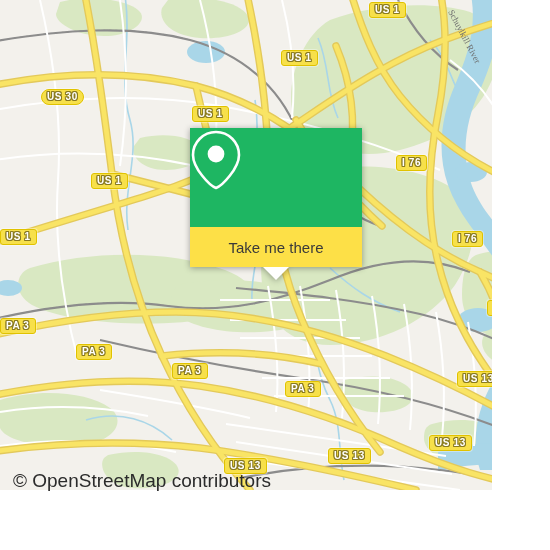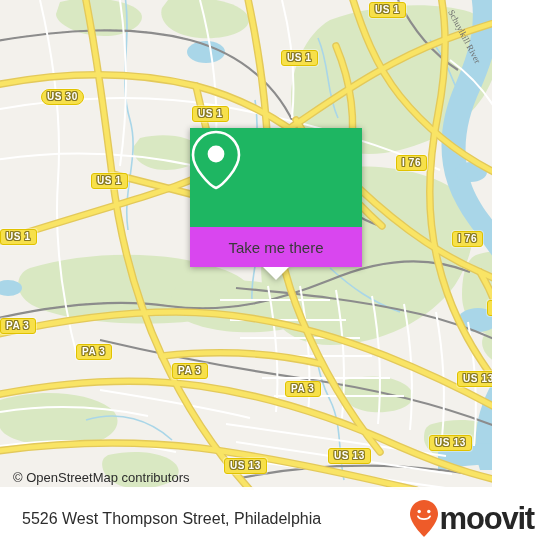--- a/index.html
+++ b/index.html
@@ -49,37 +49,37 @@
   
   .callout{
     position:absolute;left:190px;top:128px;width:172px;
     filter:drop-shadow(0 1px 3px rgba(0,0,0,.35));
   }
   .callout-head{
     background:#1eb662;height:99px;width:100%;
     display:flex;align-items:center;justify-content:center;
   }
   .callout-foot{
-    background:#d946ef;height:40px;width:100%;
+    background:#fde047;height:40px;width:100%;
     display:flex;align-items:center;justify-content:center;
     color:#3a3a3a;font-size:15px;
   }
   .callout-tip{
     position:absolute;left:50%;top:100%;
     transform:translateX(-50%);
     width:0;height:0;
     border-left:13px solid transparent;
     border-right:13px solid transparent;
     border-top:13px solid #ffffff;
   }
 
   
   .attribution{
     position:absolute;left:13px;top:470px;
-    font-size:13px;color:#2b2b2b;white-space:nowrap;
+    font-size:19px;color:#2b2b2b;white-space:nowrap;
     z-index:6;
   }
 
   
   .footer{
     position:absolute;left:0;top:487px;width:550px;height:63px;
     background:rgba(255,255,255,.94);
     display:flex;align-items:center;
     z-index:5;
   }
@@ -275,26 +275,14 @@
       </div>
       <div class="callout-foot">
         <span>Take me there</span>
       </div>
       <div class="callout-tip"></div>
     </div>
   </div>
 
   <div class="attribution">© OpenStreetMap contributors</div>
 
-  <div class="footer">
-    <div class="footer-title">5526 West Thompson Street, Philadelphia</div>
-    <div class="brand">
-      <svg width="30" height="40" viewBox="0 0 30 40">
-        <path d="M15 1 C7.3 1 1 7.3 1 15 C1 23.5 12 35 15 38 C18 35 29 23.5 29 15 C29 7.3 22.7 1 15 1 Z" fill="#ee5b29"></path>
-        <circle cx="10.2" cy="12.5" r="1.7" fill="#ffffff"></circle>
-        <circle cx="19.8" cy="12.5" r="1.7" fill="#ffffff"></circle>
-        <path d="M9 17.4 C11 21 19 21 21 17.4" fill="none" stroke="#ffffff" stroke-width="1.9" stroke-linecap="round"></path>
-      </svg>
-      <span class="brand-word">moovit</span>
-    </div>
-  </div>
 
 </div>
 
 </body></html>

